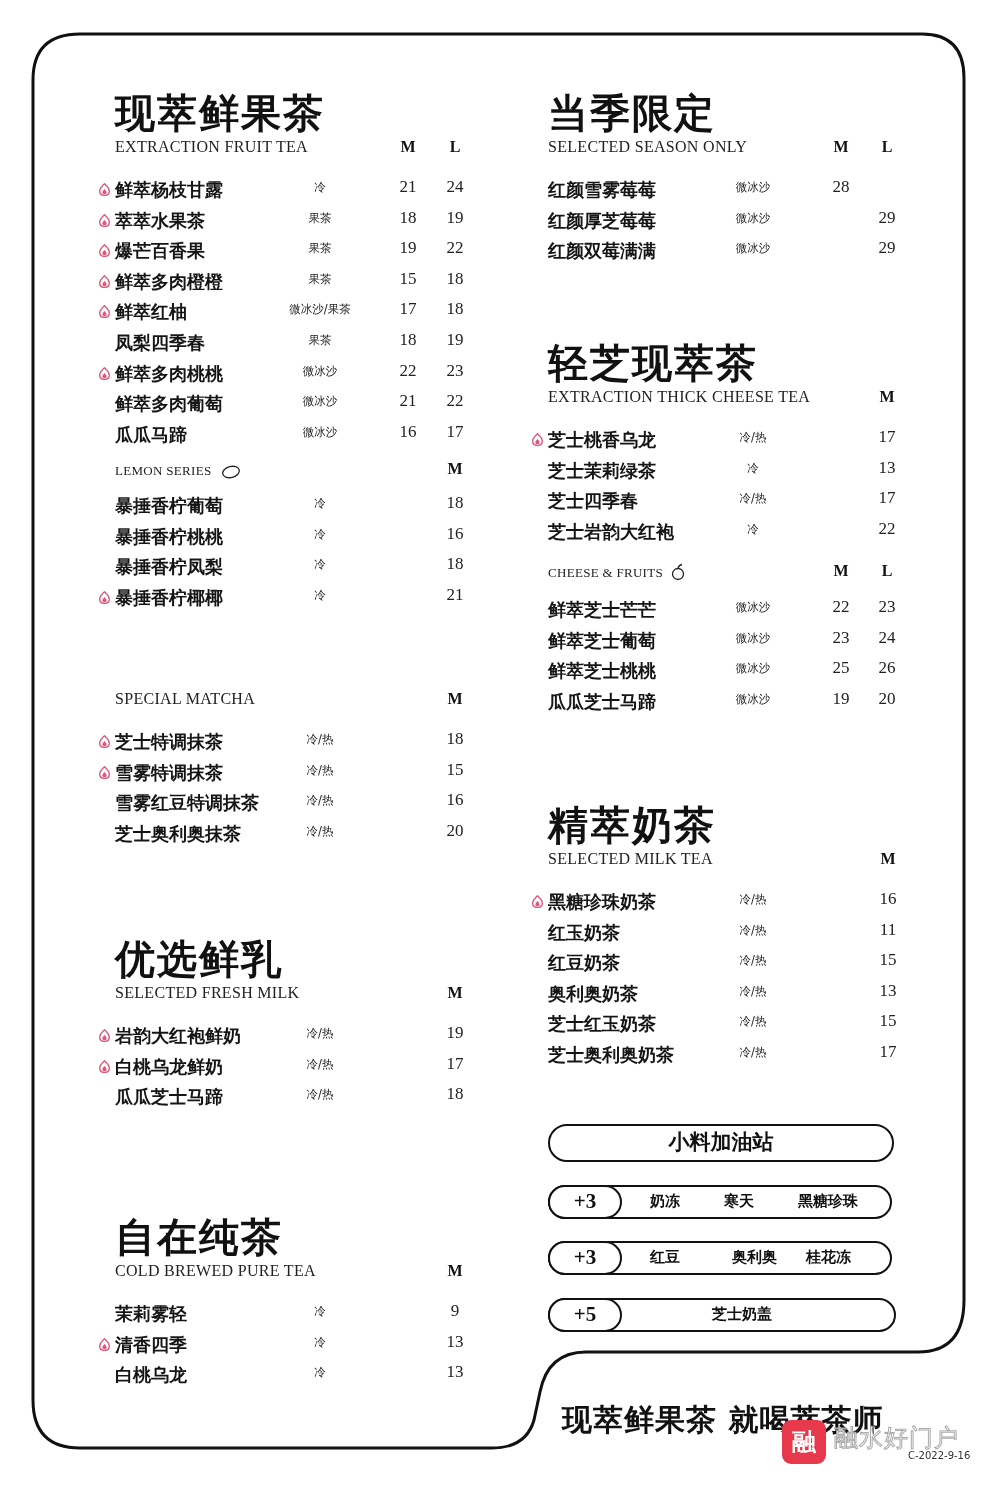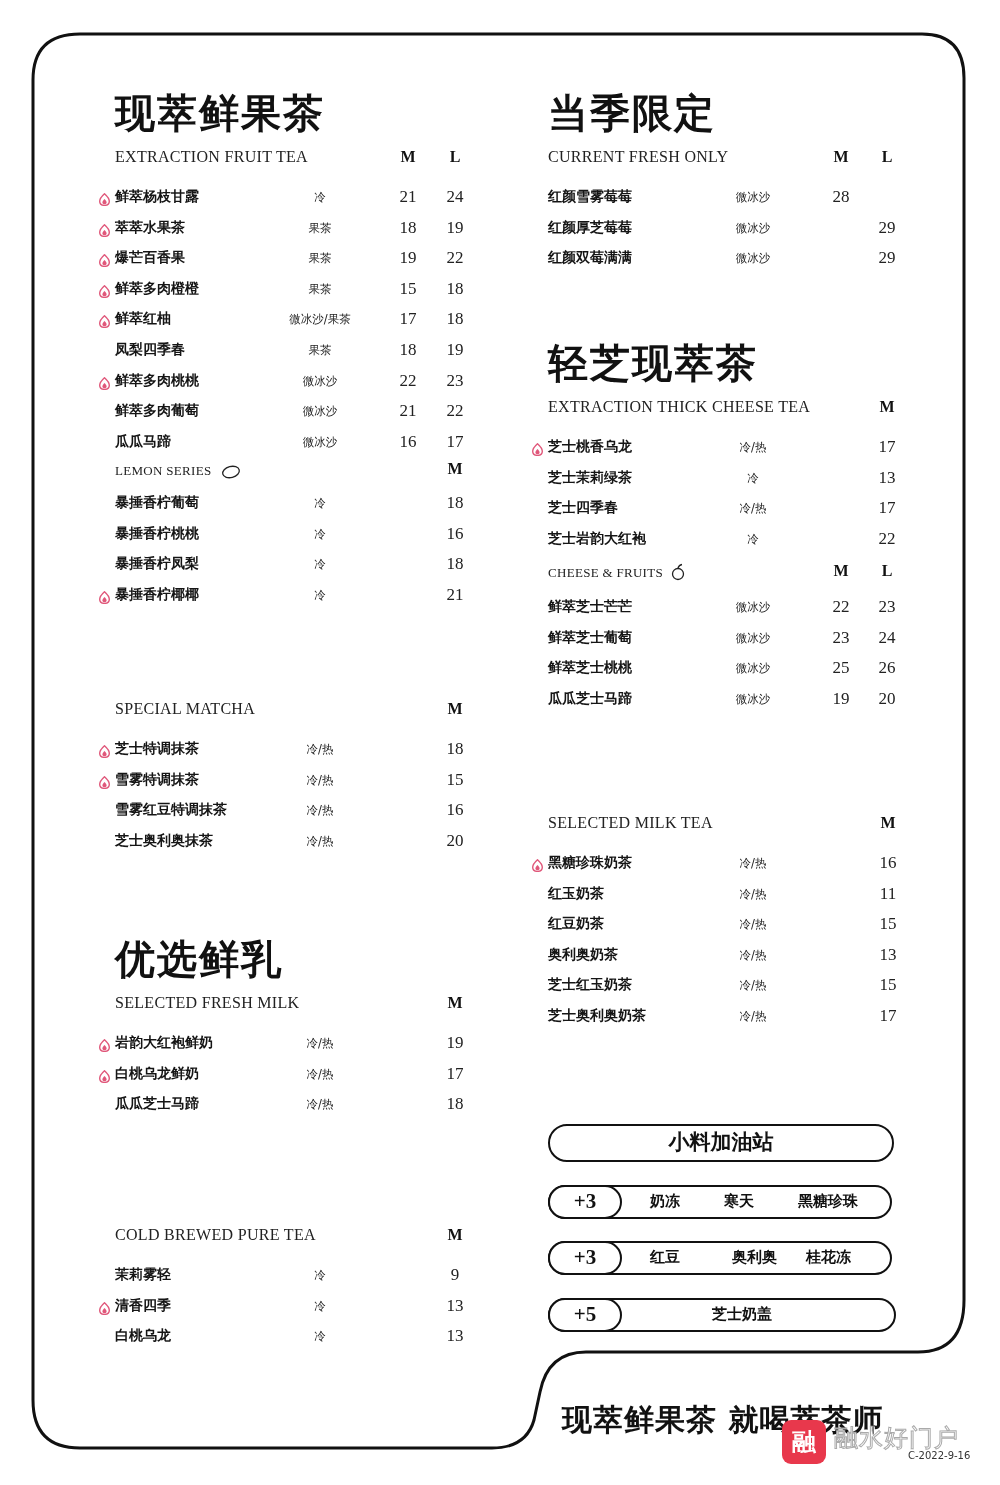--- a/index.html
+++ b/index.html
@@ -4,34 +4,34 @@
 <style>
   html, body { margin: 0; padding: 0; background: #ffffff; }
   body { width: 1000px; height: 1485px; position: relative; overflow: hidden;
          font-family: "DejaVu Sans", sans-serif; color: #111; }
   .frame { position: absolute; left: 0; top: 0; width: 1000px; height: 1485px; }
   .frame svg { position: absolute; left: 0; top: 0; }
 
   .section { position: absolute; }
   .sec-title { font-family: "DejaVu Serif", serif; font-weight: bold; font-size: 40px;
                line-height: 46px; letter-spacing: 2px; color: #111; margin: 0; }
-  .sec-sub-row { position: relative; height: 22px; margin-top: 12px; }
+  .sec-sub-row { position: relative; height: 22px; margin-top: 2px; }
   .sec-sub { font-family: "Liberation Serif", serif; font-size: 16px; letter-spacing: 0.3px;
              color: #222; position: absolute; left: 0; top: 0; white-space: nowrap; }
   .col-head { font-family: "Liberation Serif", serif; font-weight: bold; font-size: 16px;
               position: absolute; top: 0; width: 30px; text-align: center; }
 
   .sub-series { position: relative; height: 22px; }
   .sub-series .sec-sub { font-size: 13px; top: 3px; }
   .sub-series .series-icon { position: absolute; top: 4px; }
 
   .rows { margin-top: 14px; }
   .row { position: relative; height: 30.6px; }
   .row .flame { position: absolute; left: -16px; top: 7px; width: 11px; height: 13px; }
-  .row .name { position: absolute; left: 0; top: 4px; font-size: 14px; font-weight: bold;
+  .row .name { position: absolute; left: 0; top: 4px; font-size: 18px; font-weight: bold;
                white-space: nowrap; color: #151515; }
   .row .type { position: absolute; top: 6px; font-size: 11.5px; color: #222;
                white-space: nowrap; text-align: center; width: 90px; }
   .row .price { position: absolute; top: 3px; font-family: "Liberation Serif", serif;
                 font-size: 17px; width: 30px; text-align: center; color: #222; }
 
   .addon { position: absolute; left: 548px; width: 346px; height: 36px; }
   .addon .pill { position: absolute; left: 0; top: 0; width: 344px; height: 34px;
                  border: 2.5px solid #111; border-radius: 18px; box-sizing: border-box; }
   .addon .badge { position: absolute; left: 0; top: 0; width: 74px; height: 34px;
@@ -253,20 +253,21 @@
       </div>
       <div class="row">
         <span class="name">瓜瓜芝士马蹄</span>
         <span class="type" style="left:160px">冷/热</span>
         <span class="price" style="left:325px">18</span>
       </div>
     </div>
 </div>
 
 <div class="section" style="left:115px; top:1214px; width:360px;">
+  <h2 class="sec-title">自在纯茶</h2>
   <div class="sec-sub-row">
     <span class="sec-sub">COLD BREWED PURE TEA</span>
     <span class="col-head" style="left:325px">M</span>
   </div>
   <div class="rows" id="rows-pure">
       <div class="row">
         <span class="name">茉莉雾轻</span>
         <span class="type" style="left:160px">冷</span>
         <span class="price" style="left:325px">9</span>
       </div>
@@ -283,21 +284,21 @@
         <span class="name">白桃乌龙</span>
         <span class="type" style="left:160px">冷</span>
         <span class="price" style="left:325px">13</span>
       </div>
     </div>
 </div>
 
 <div class="section" style="left:548px; top:90px; width:360px;">
   <h2 class="sec-title">当季限定</h2>
   <div class="sec-sub-row">
-    <span class="sec-sub">CURRENT FRESH ONLY</span>
+    <span class="sec-sub">SELECTED SEASON ONLY</span>
     <span class="col-head" style="left:278px">M</span>
     <span class="col-head" style="left:324px">L</span>
   </div>
   <div class="rows" id="rows-season">
       <div class="row">
         <span class="name">红颜雪雾莓莓</span>
         <span class="type" style="left:160px">微冰沙</span>
         <span class="price" style="left:278px">28</span>
         <span class="price" style="left:324px"></span>
       </div>
@@ -384,20 +385,21 @@
       <div class="row">
         <span class="name">瓜瓜芝士马蹄</span>
         <span class="type" style="left:160px">微冰沙</span>
         <span class="price" style="left:278px">19</span>
         <span class="price" style="left:324px">20</span>
       </div>
     </div>
 </div>
 
 <div class="section" style="left:548px; top:802px; width:360px;">
+  <h2 class="sec-title">精萃奶茶</h2>
   <div class="sec-sub-row">
     <span class="sec-sub">SELECTED MILK TEA</span>
     <span class="col-head" style="left:325px">M</span>
   </div>
   <div class="rows" id="rows-milktea">
       <div class="row">
         <span class="flame"><svg width="11" height="13" viewBox="0 0 11 13">
             <path d="M5.5 0.8 C 8.5 3.5 10.3 6 10.3 8.3 C 10.3 11 8.2 12.4 5.5 12.4 C 2.8 12.4 0.7 11 0.7 8.3 C 0.7 6 2.5 3.5 5.5 0.8 Z" fill="none" stroke="#e0577a" stroke-width="1.4"></path>
             <path d="M5.5 6 C 7 7.5 7.6 8.6 7.6 9.4 C 7.6 10.6 6.6 11.2 5.5 11.2 C 4.4 11.2 3.4 10.6 3.4 9.4 C 3.4 8.6 4 7.5 5.5 6 Z" fill="#e0577a"></path>
           </svg></span>

